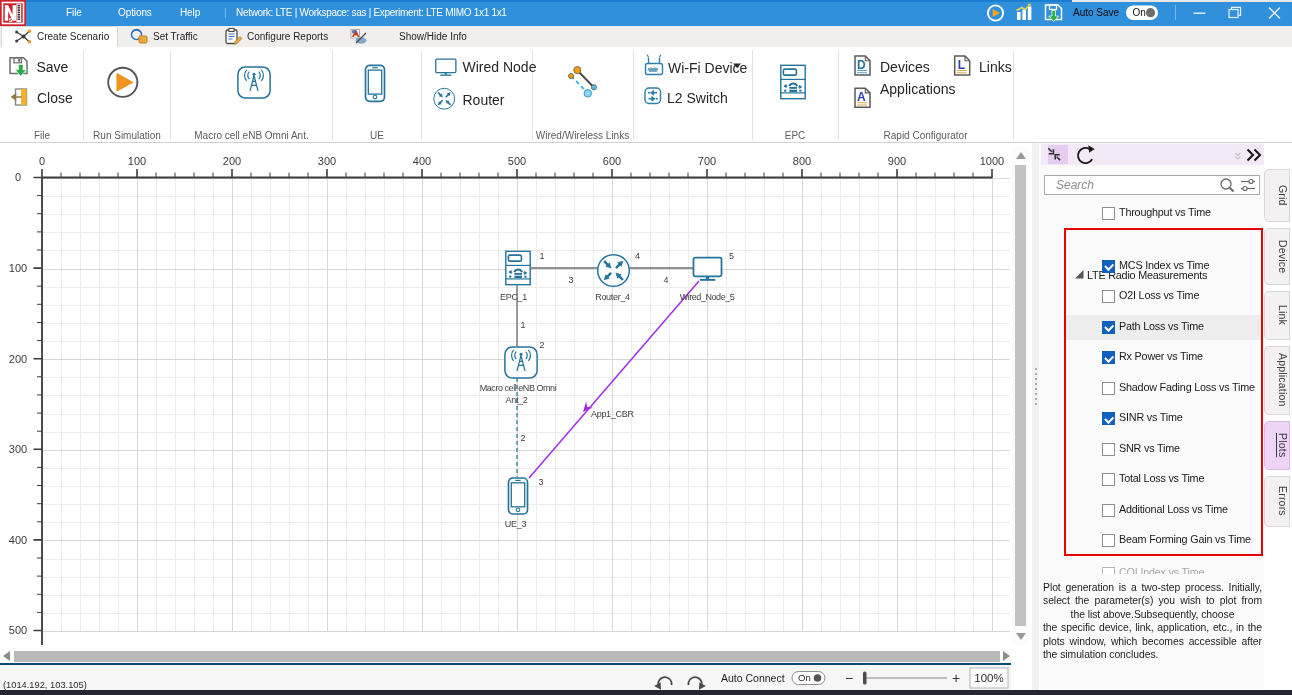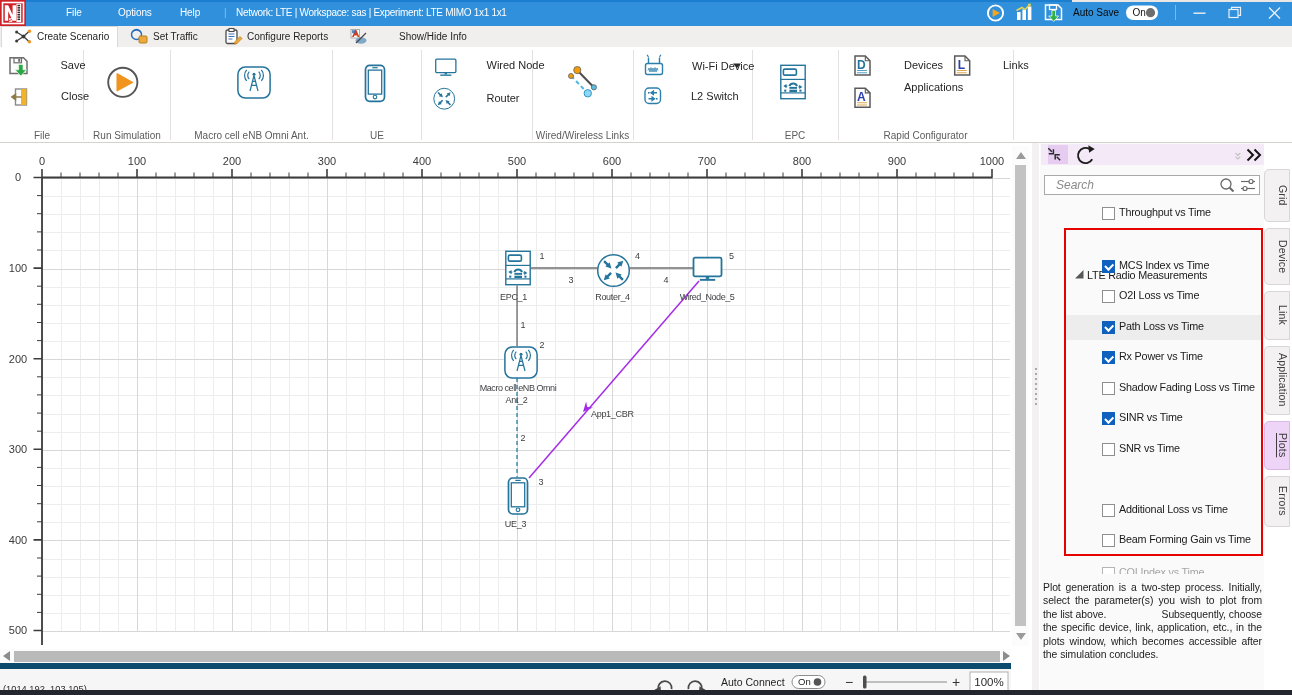--- a/index.html
+++ b/index.html
@@ -16,21 +16,21 @@
 
 
 #tabrow { left:0; top:26px; width:1292px; height:21px; background:#f1efee; }
 #activetab { position:absolute; left:1px; top:0; width:117px; height:21px; background:#fff; border:1px solid #dcd9d5; border-bottom:none; }
 .tabtext { position:absolute; top:0; height:21px; line-height:21px; font-size:10px; color:#1f1f1f; }
 
 
 #ribbon { left:0; top:47px; width:1292px; height:96px; background:#fff; border-bottom:1px solid #d5d1cd; }
 .rsep { position:absolute; top:3px; height:90px; width:1px; background:#e3e1df; }
 .rlabel { position:absolute; top:82.5px; height:12px; font-size:10px; color:#5c5c5c; text-align:center; }
-.ritem { position:absolute; font-size:11px; color:#262626;margin-left:24px; }
+.ritem { position:absolute; font-size:14px; color:#262626; }
 
 
 #canvas { left:0; top:143px; width:1011px; height:503px; background:#fff; overflow:hidden; }
 #grid { position:absolute; left:42px; top:34.5px; width:968px; height:454.5px;
   background-image:
     repeating-linear-gradient(to right, #d7d7d7 0 1px, transparent 1px 95px),
     repeating-linear-gradient(to bottom, #d7d7d7 0 1px, transparent 1px 90.6px),
     repeating-linear-gradient(to right, #ededed 0 1px, transparent 1px 19px),
     repeating-linear-gradient(to bottom, #ededed 0 1px, transparent 1px 18.12px);
 }
@@ -61,21 +61,21 @@
 #ppara div { height:13.45px; overflow:hidden; }
 #ppara .j { text-align:justify; }
 #ppara .j::after { content:""; display:inline-block; width:100%; height:0; }
 
 
 .sidetab { position:absolute; left:1264px; width:26px; background:#f3f1f2; border:1px solid #d9d6d8; border-radius:5px 0 0 5px;
   writing-mode:vertical-rl; text-align:center; font-size:10.5px; color:#3d3d3d; letter-spacing:0.2px; }
 .sidetab.active { background:#eed4f7; border-color:#d9b8e8; text-decoration:underline; }
 
 
-#statusbar { left:0; top:663px; width:1011px; height:27px; background:#f7f6f6; border-top:6px solid #0c4a6e; }
+#statusbar { left:0; top:663px; width:1011px; height:27px; background:#f7f6f6; border-top:2px solid #0c4a6e; }
 #bottomstrip { left:0; top:690px; width:1292px; height:5px; background:#23262c; }
 #statusbar .coords { position:absolute; left:3px; top:14.5px; font-size:9.3px; color:#2c2c2c; }
 </style>
 </head>
 <body>
 <div id="app">
   <div class="abs" id="titlebar">
     <div class="toprim"></div>
       <div class="toprim2"></div>
     <svg width="1292" height="26" style="position:absolute;left:0;top:0">
@@ -434,38 +434,42 @@
           <span class="cbtext">Shadow Fading Loss vs Time</span>
         </div>
       <div class="prow" style="top:205px;">
           <span class="cb on"></span>
           <span class="cbtext">SINR vs Time</span>
         </div>
       <div class="prow" style="top:235.5px;">
           <span class="cb"></span>
           <span class="cbtext">SNR vs Time</span>
         </div>
+      <div class="prow" style="top:266px;">
+          <span class="cb"></span>
+          <span class="cbtext">Total Loss vs Time</span>
+        </div>
       <div class="prow" style="top:296.5px;">
           <span class="cb"></span>
           <span class="cbtext">Additional Loss vs Time</span>
         </div>
       <div class="prow" style="top:327px;">
           <span class="cb"></span>
           <span class="cbtext">Beam Forming Gain vs Time</span>
         </div>
       <div class="prow" style="top:360px;">
           <span class="cb" style="border-color:#b5b5b5;"></span>
           <span class="cbtext" style="color:#a5a5a5;">CQI Index vs Time</span>
         </div>
     </div>
     <div id="redbox"></div>
     <div id="ppara">
       <div class="j">Plot generation is a two-step process. Initially,</div>
       <div class="j">select the parameter(s) you wish to plot from</div>
-      <div style="display:flex;justify-content:space-between;">
+      <div style="display:flex;justify-content:center;">
           <span>the list above.</span>
           <span>Subsequently, choose</span>
         </div>
       <div class="j">the specific device, link, application, etc., in the</div>
       <div class="j">plots window, which becomes accessible after</div>
       <div>the simulation concludes.</div>
     </div>
   </div>
   <div class="abs sidetab" style="top:169px;height:53px;">Grid</div>
   <div class="abs sidetab" style="top:227.5px;height:57.5px;">Device</div>

